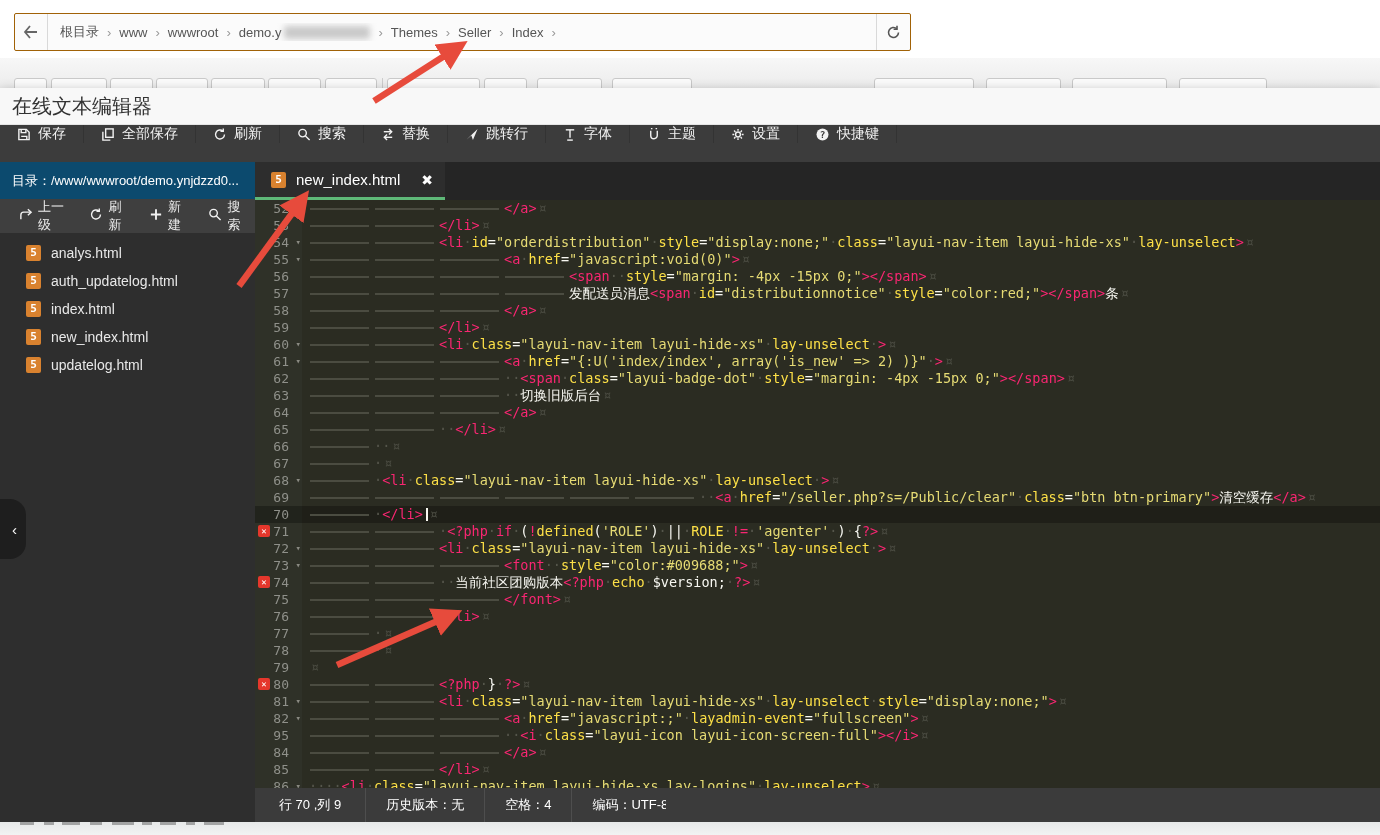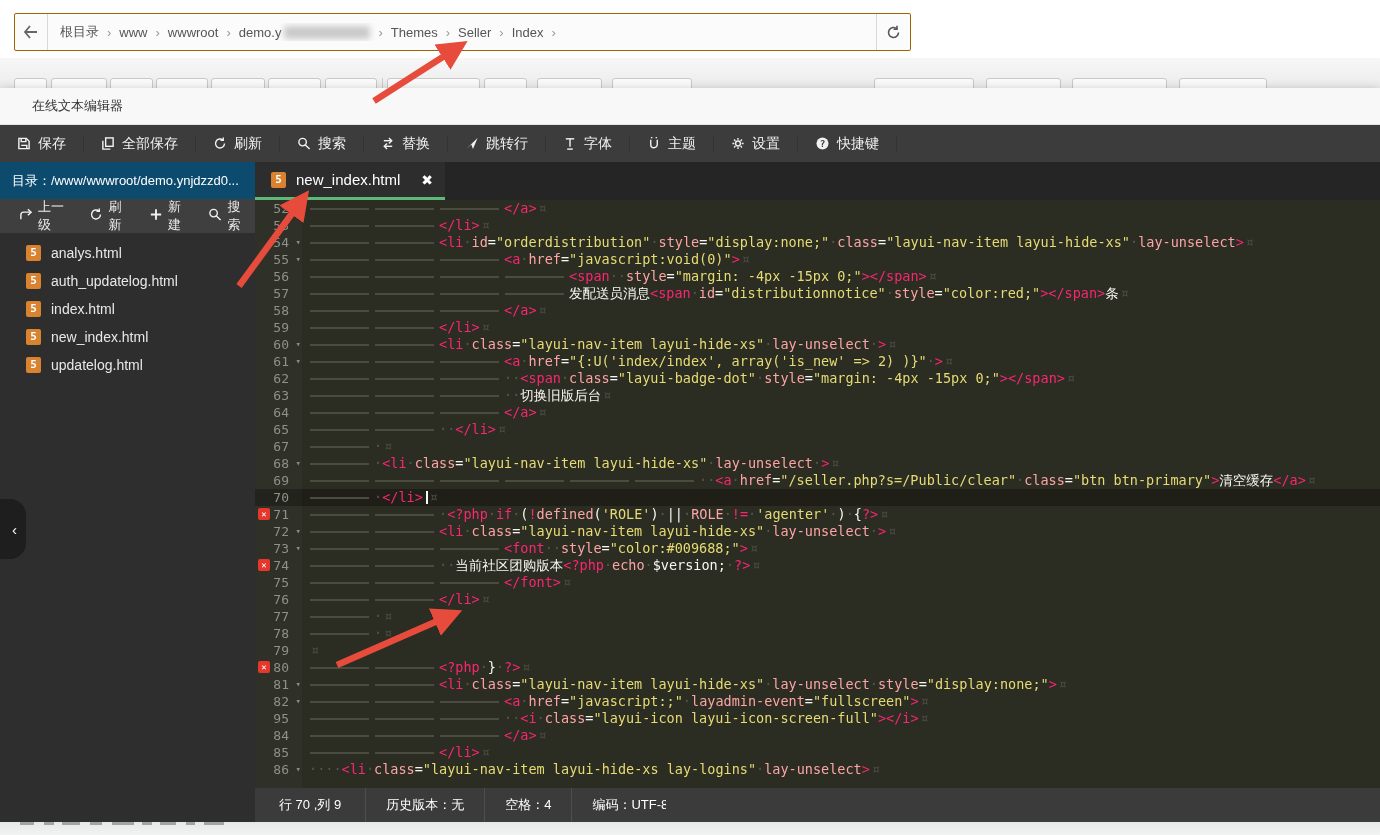--- a/index.html
+++ b/index.html
@@ -17,22 +17,22 @@
             filter:blur(3px);vertical-align:middle;margin-left:3px;}
   .crumb-refresh{width:33px;height:100%;border-left:1px solid #d9d9d9;display:flex;align-items:center;justify-content:center;cursor:pointer;}
   .midstrip{position:absolute;left:0;top:58px;width:1380px;height:30px;
             background:linear-gradient(#f7f7f7,#ececec);}
   .ghostbtn{position:absolute;top:78px;height:22px;background:#fbfbfb;border:1px solid #c9c9c9;border-radius:3px;box-sizing:border-box;}
   .ghostdiv{position:absolute;top:78px;width:1px;height:14px;background:#cccccc;}
   
   .dialog{position:absolute;left:0;top:88px;width:1380px;height:734px;background:#3c3c3c;
           box-shadow:0 2px 10px rgba(0,0,0,.25);display:flex;flex-direction:column;}
   .dlg-title{height:37px;background:#f8f8f8;border-bottom:1px solid #e5e5e5;box-sizing:border-box;
-             font-size:13px;color:#333;line-height:36px;padding-left:32px;}
-  .dlg-toolbar{height:37px;background:#3c3c3c;display:flex;align-items:center;}
+             font-size:20px;color:#333;line-height:36px;padding-left:12px;}
+  .dlg-toolbar{height:37px;background:#3c3c3c;display:flex;align-items:flex-start;}
   .tbtn{display:flex;align-items:center;gap:7px;padding:0 17px;color:#f2f2f2;font-size:14px;
         border-right:1px solid #333;cursor:pointer;white-space:nowrap;}
   .tbtn svg{display:block;}
   .dlg-body{flex:1;display:flex;min-height:0;}
   
   .sidebar{width:255px;background:#2e2e2e;display:flex;flex-direction:column;position:relative;}
   .dirhdr{height:37px;background:#0c4a6e;color:#ffffff;font-size:13px;line-height:37px;
           padding-left:12px;white-space:nowrap;overflow:hidden;}
   .side-tools{height:34px;background:#3f3f3f;display:flex;align-items:center;padding-left:10px;gap:4px;}
   .sbtn{display:flex;align-items:center;gap:5px;color:#ececec;font-size:13px;padding:0 9px;height:100%;cursor:pointer;}
@@ -58,21 +58,21 @@
   .code-row.active{background:rgba(0,0,0,0.28);}
   .gcell{width:47px;flex:0 0 47px;text-align:right;padding-right:13px;box-sizing:border-box;
          color:#8f908a;font-size:13px;position:relative;}
   .err{position:absolute;left:3px;top:2px;width:12px;height:12px;background:#e5372c;border-radius:2px;
        color:#fff;font-size:9px;line-height:12px;text-align:center;}
   .fold{position:absolute;right:1px;top:0;color:#8a8a82;font-size:9px;}
   .ctext{padding-left:7px;overflow:hidden;}
   .tabch{display:inline-block;width:65px;height:4px;position:relative;vertical-align:middle;}
   .tabch:before{content:"";position:absolute;left:1px;right:5px;top:1px;height:2px;background:#4b4c41;}
   .tk-g,.tk-k{color:#f92672;}
-  .tk-a,.tk-f{color:#fca5a5;}
+  .tk-a,.tk-f{color:#fde047;}
   .tk-s{color:#e6db74;}
   .tk-w,.tk-o{color:#f8f8f2;}
   .tk-d{color:#55564b;}
   .eol{color:#4c4d43;margin-left:2px;}
   .caret{display:inline-block;width:2px;height:13px;background:#f8f8f0;vertical-align:-2px;margin-left:3px;}
   
   .statusbar{height:34px;background:#3b3b3b;color:#fff;font-size:13px;display:flex;align-items:stretch;overflow:hidden;}
   .sb-path{flex:1;line-height:34px;padding-left:18px;white-space:nowrap;overflow:hidden;min-width:0;}
   .sb-cell{line-height:34px;padding:0 24px;white-space:nowrap;flex:0 0 auto;}
   .sb-cell.bl{border-left:1px solid #4e4e4e;padding:0 20px;}
@@ -379,20 +379,24 @@
             </div>
             <div class="code-row">
               <div class="gcell">64</div>
               <div class="ctext"><span class="tabch"></span><span class="tabch"></span><span class="tabch"></span><span class="tk-g">&lt;/a&gt;</span><span class="eol">¤</span></div>
             </div>
             <div class="code-row">
               <div class="gcell">65</div>
               <div class="ctext"><span class="tabch"></span><span class="tabch"></span><span class="tk-d">··</span><span class="tk-g">&lt;/li&gt;</span><span class="eol">¤</span></div>
             </div>
             <div class="code-row">
+              <div class="gcell">66</div>
+              <div class="ctext"><span class="tabch"></span><span class="tk-d">··</span><span class="eol">¤</span></div>
+            </div>
+            <div class="code-row">
               <div class="gcell">67</div>
               <div class="ctext"><span class="tabch"></span><span class="tk-d">·</span><span class="eol">¤</span></div>
             </div>
             <div class="code-row">
               <div class="gcell">68<span class="fold">▾</span></div>
               <div class="ctext"><span class="tabch"></span><span class="tk-d">·</span><span class="tk-g">&lt;li</span><span class="tk-d">·</span><span class="tk-a">class</span><span class="tk-o">=</span><span class="tk-s">"layui-nav-item layui-hide-xs"</span><span class="tk-d">·</span><span class="tk-a">lay-unselect</span><span class="tk-d">·</span><span class="tk-g">&gt;</span><span class="eol">¤</span></div>
             </div>
             <div class="code-row">
               <div class="gcell">69</div>
               <div class="ctext"><span class="tabch"></span><span class="tabch"></span><span class="tabch"></span><span class="tabch"></span><span class="tabch"></span><span class="tabch"></span><span class="tk-d">··</span><span class="tk-g">&lt;a</span><span class="tk-d">·</span><span class="tk-a">href</span><span class="tk-o">=</span><span class="tk-s">"/seller.php?s=/Public/clear"</span><span class="tk-d">·</span><span class="tk-a">class</span><span class="tk-o">=</span><span class="tk-s">"btn btn-primary"</span><span class="tk-g">&gt;</span><span class="tk-w">清空缓存</span><span class="tk-g">&lt;/a&gt;</span><span class="eol">¤</span></div>

